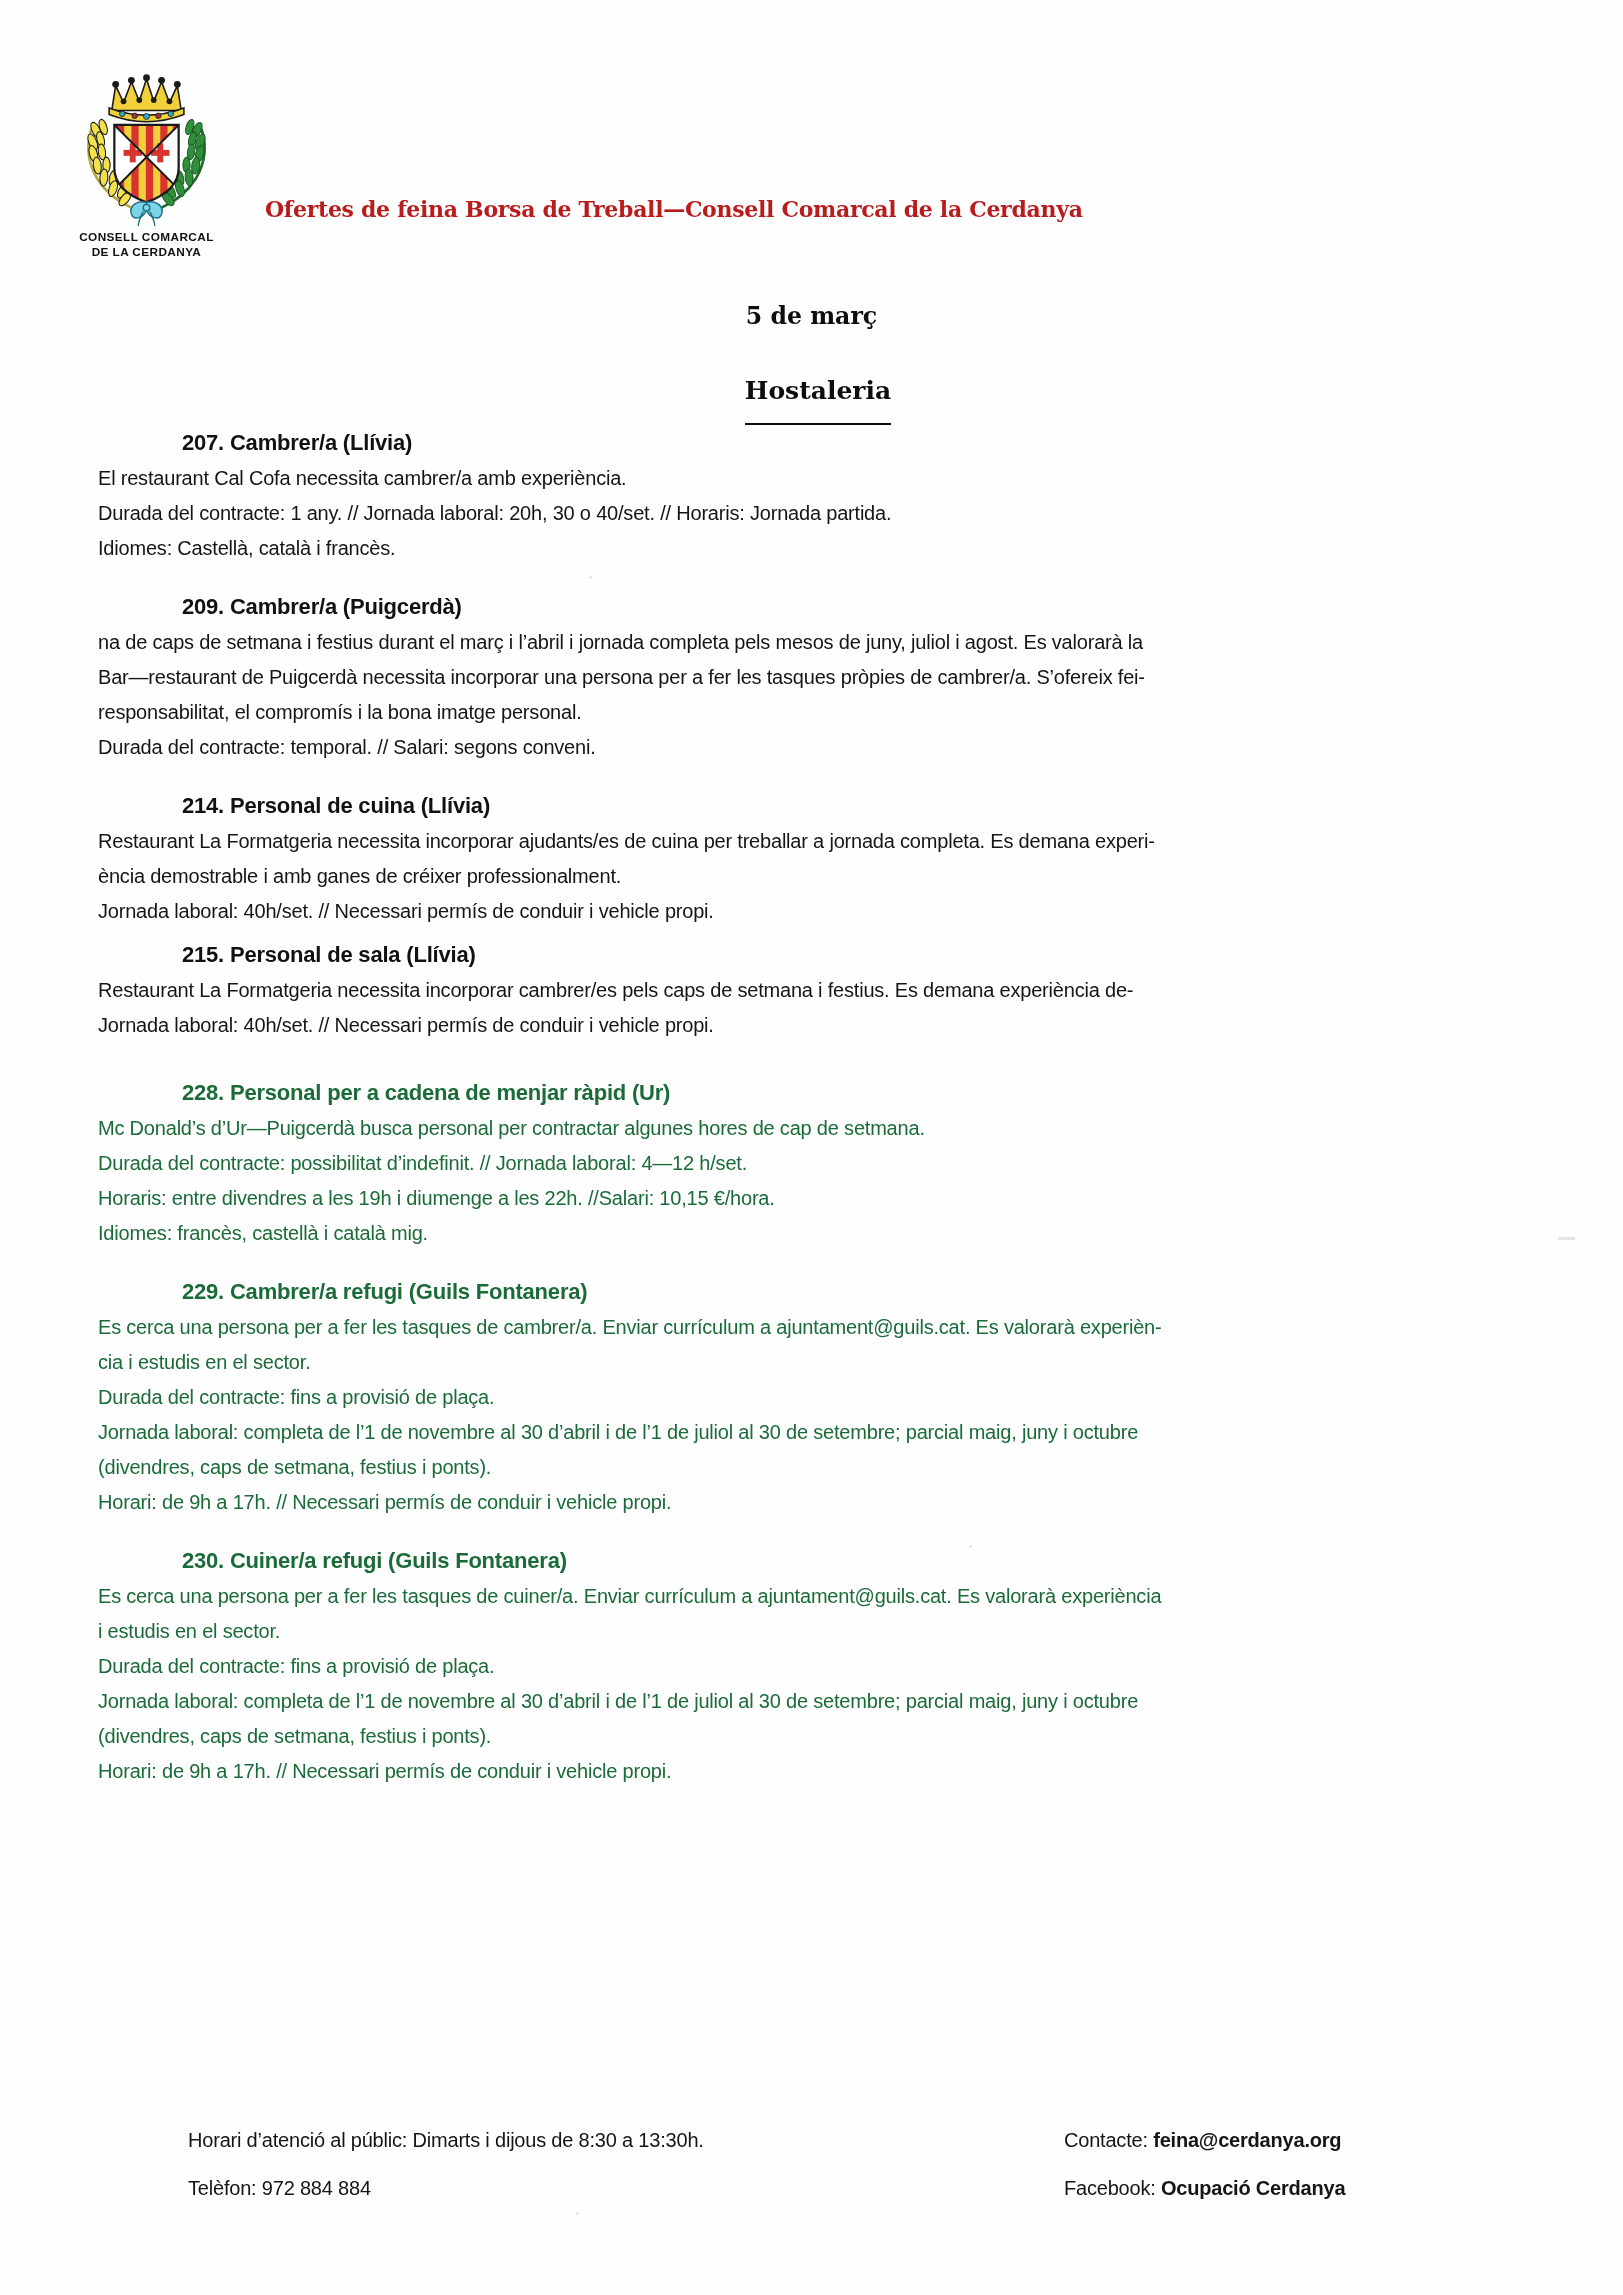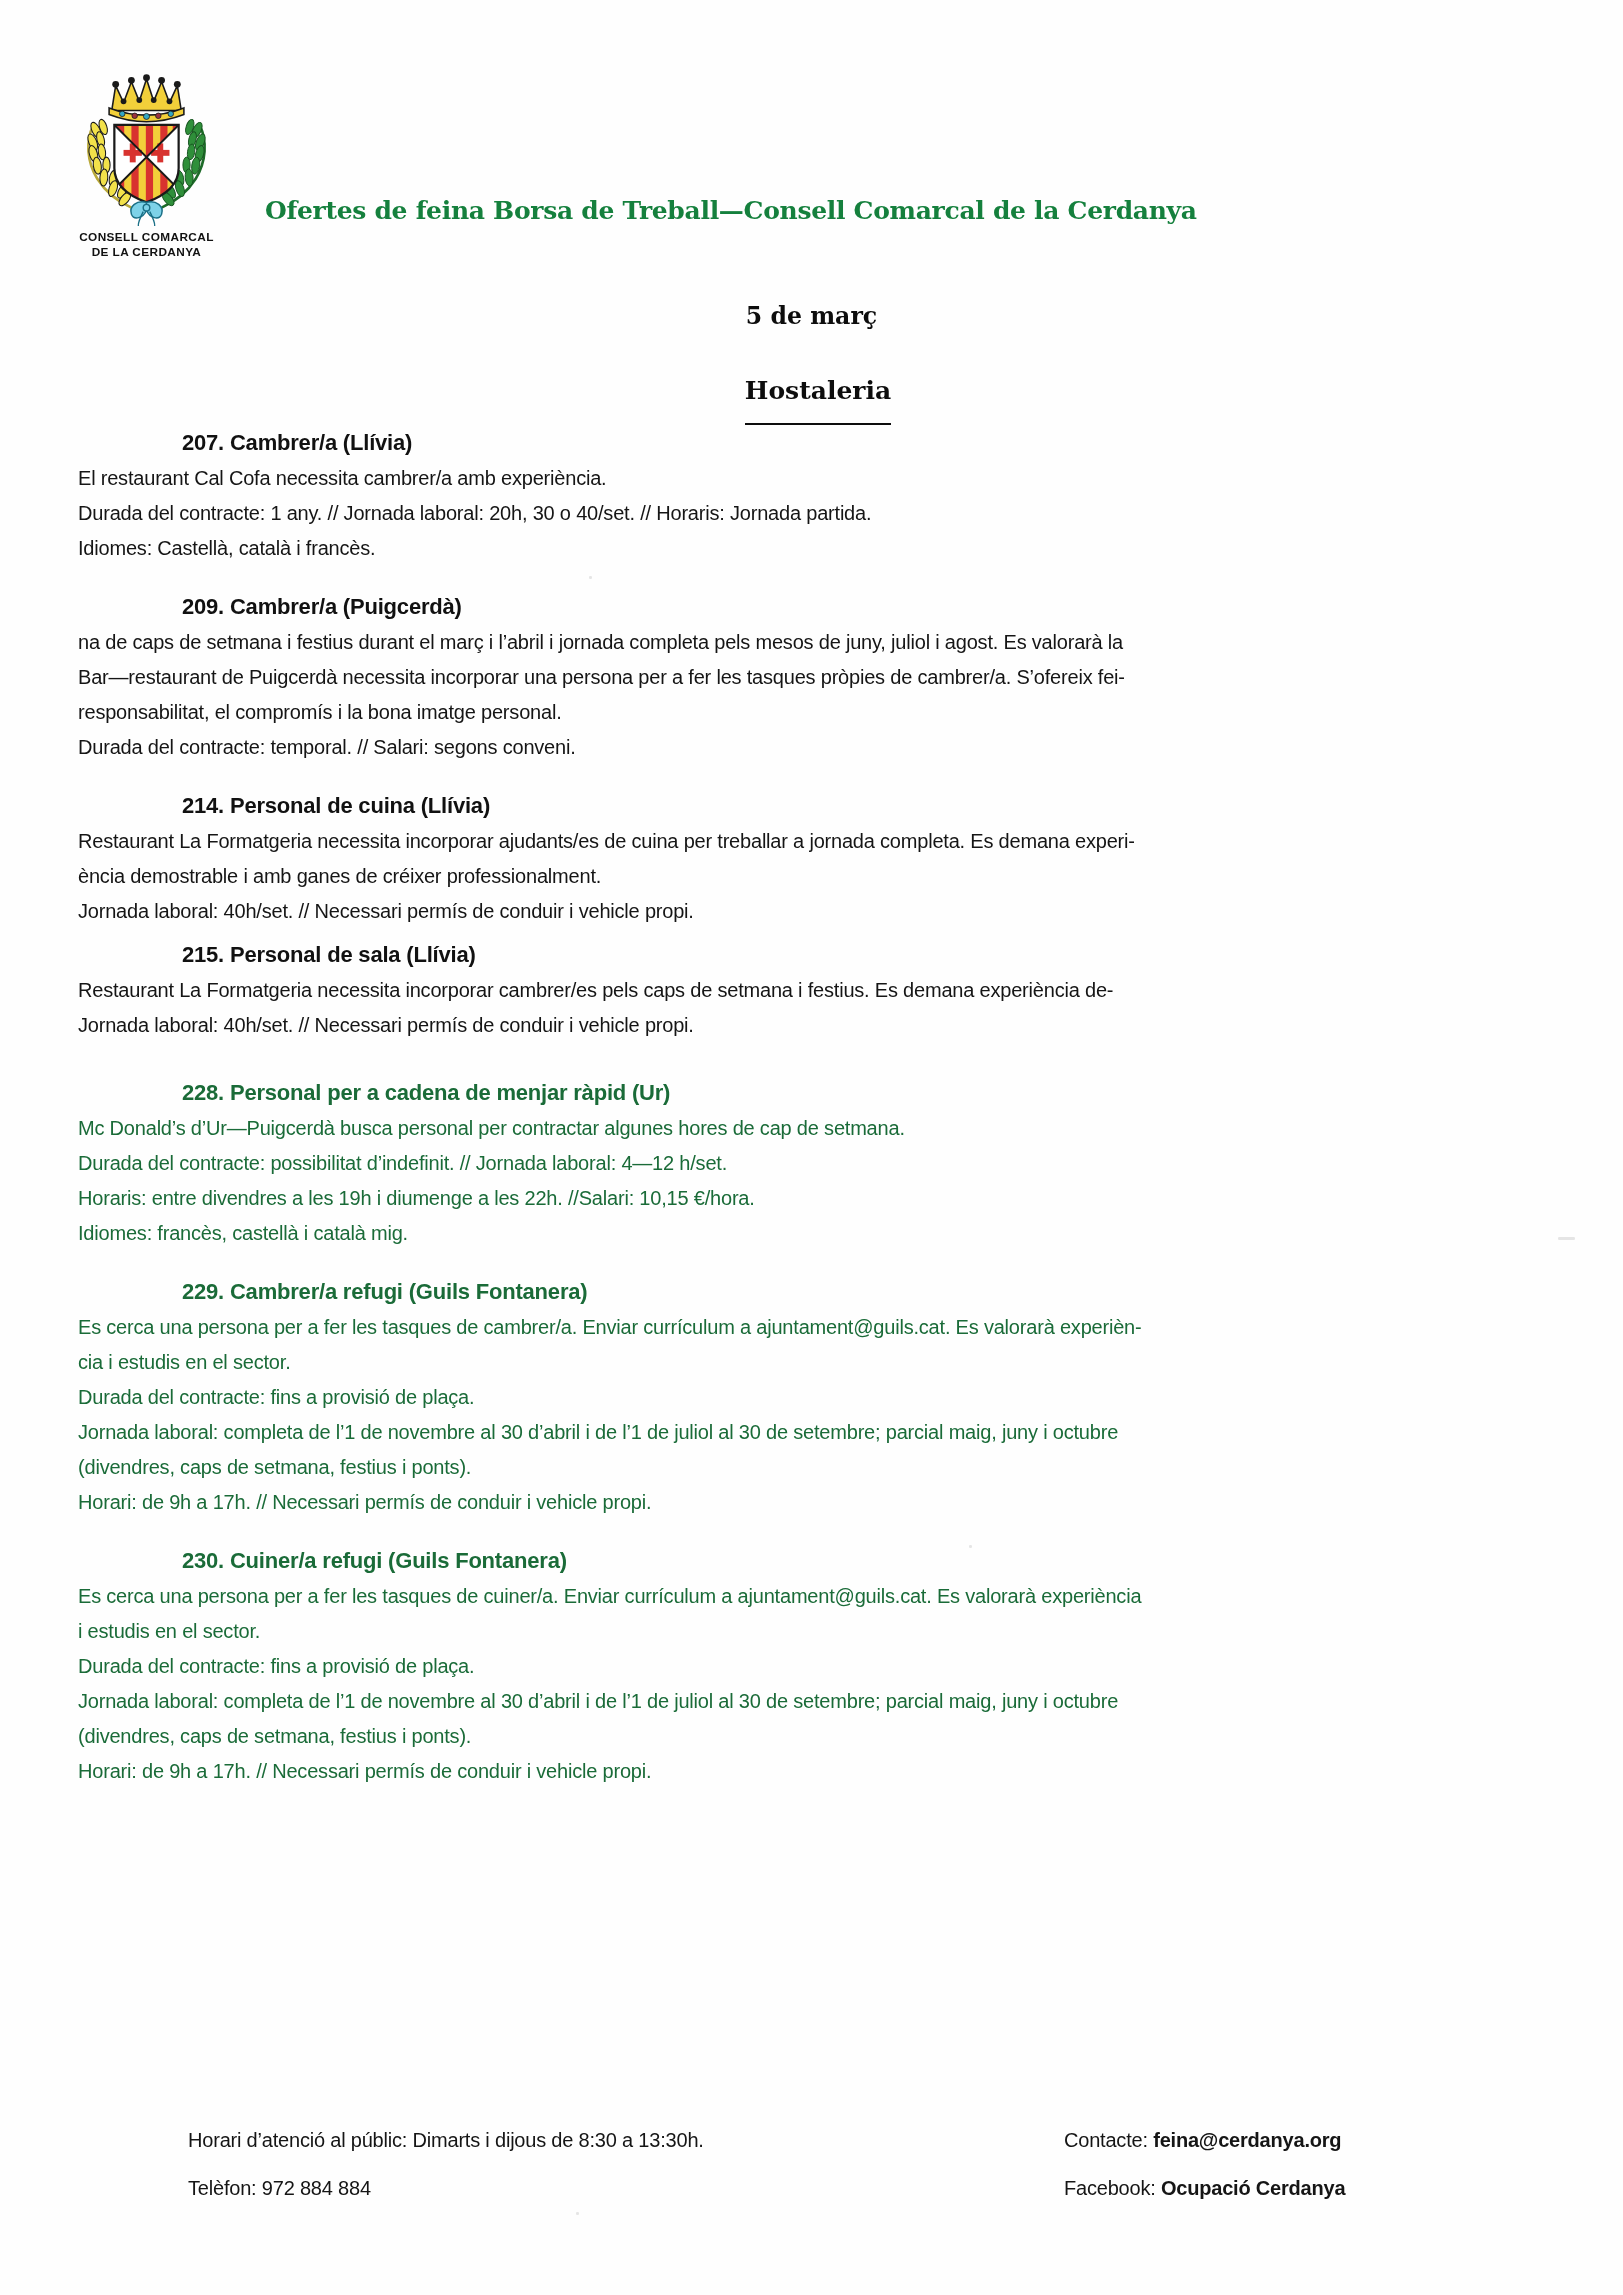--- a/index.html
+++ b/index.html
@@ -47,23 +47,23 @@
   }
 
   
   .doc-title {
     position: absolute;
     left: 265px;
     top: 196px;
     width: 1178px;
     font-family: "DejaVu Serif", "Liberation Serif", serif;
     font-weight: bold;
-    font-size: 25px;
+    font-size: 22px;
     letter-spacing: -0.3px;
-    color: #15803d;
+    color: #b91c1c;
     white-space: nowrap;
   }
   .doc-date {
     position: absolute;
     left: 0;
     top: 302px;
     width: 1623px;
     text-align: center;
     font-family: "DejaVu Serif", "Liberation Serif", serif;
     font-weight: bold;
@@ -102,21 +102,21 @@
     font-family: "Liberation Sans", sans-serif;
     font-weight: bold;
     font-size: 22px;
     line-height: 37px;
     letter-spacing: -0.2px;
     color: #111111;
     padding-left: 182px;
     white-space: nowrap;
   }
   .listing-lines {
-    padding-left: 78px;
+    padding-left: 98px;
     padding-right: 177px;
   }
   .line {
     font-family: "Liberation Sans", sans-serif;
     font-size: 20px;
     line-height: 35px;
     letter-spacing: -0.2px;
     color: #151515;
     white-space: nowrap;
   }

